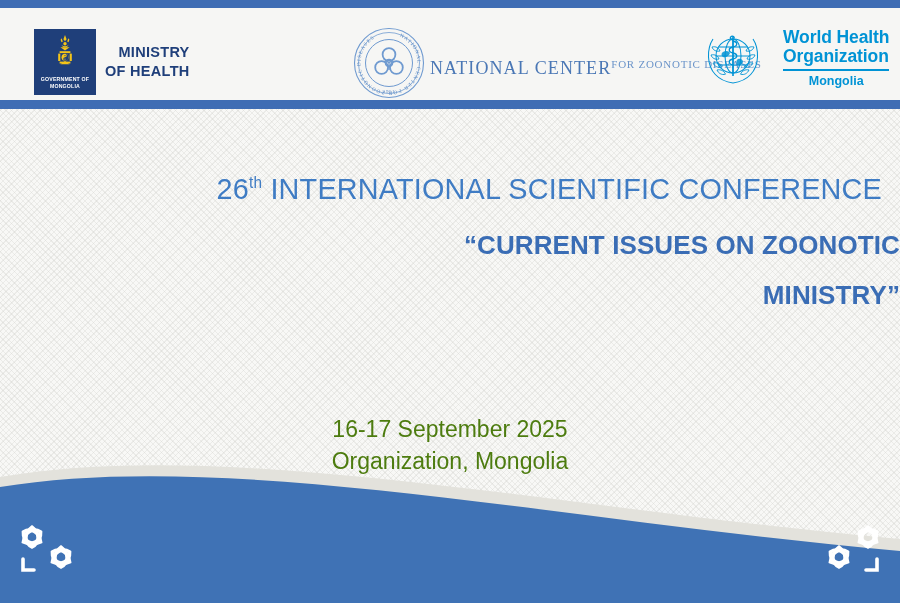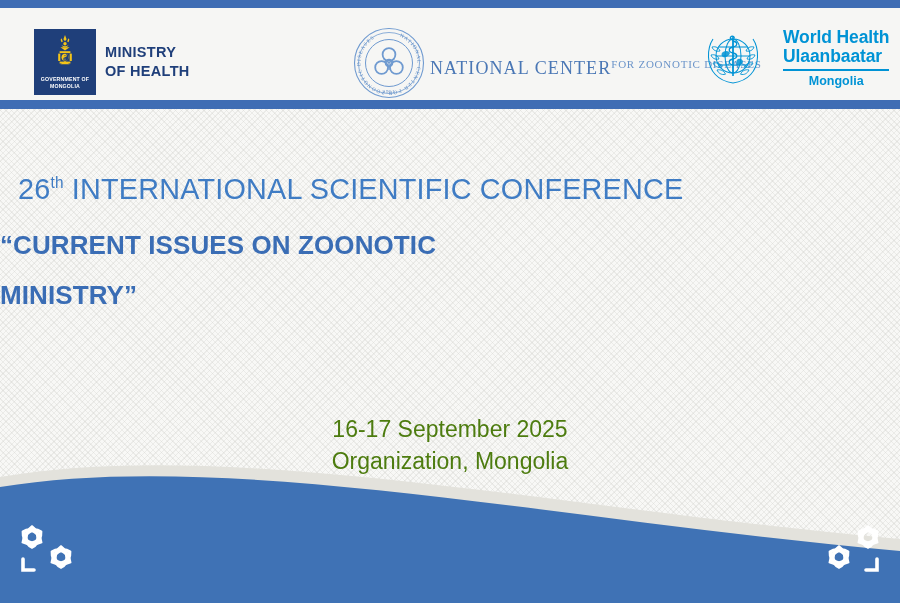--- a/index.html
+++ b/index.html
@@ -41,21 +41,21 @@
     display:flex;flex-direction:column;align-items:center;justify-content:flex-start;
   }
   .soyombo{margin-top:5px;}
   .moh-emblem-cap{
     color:#fff;font-size:5.2px;font-weight:bold;line-height:7px;text-align:center;
     letter-spacing:.2px;position:absolute;bottom:5px;left:0;right:0;
     font-family:"Liberation Sans", sans-serif;
   }
   .moh-text{
     color:#1f3f7a;font-weight:bold;font-size:14.5px;line-height:19px;
-    letter-spacing:.3px;white-space:pre-line;
+    letter-spacing:.3px;white-space:pre-line;text-align:right;
   }
 
   
   .nczd{position:absolute;left:352px;top:18px;display:flex;align-items:center;gap:4px;}
   .nczd-text{display:flex;flex-direction:row;justify-content:center;padding-top:10px;}
   .nczd-l1{
     font-family:"Liberation Serif", serif;color:#4a77b5;font-size:18px;
     letter-spacing:1.1px;line-height:20px;
   }
   .nczd-l2{
@@ -66,21 +66,21 @@
   
   .who{position:absolute;left:702px;top:20px;display:flex;align-items:center;gap:19px;}
   .who-text{display:flex;flex-direction:column;}
   .who-l1,.who-l2{
     color:#0093d5;font-weight:bold;font-size:17.5px;line-height:19px;letter-spacing:-.1px;
   }
   .who-rule{height:1.6px;background:#0093d5;margin:3px 0 3px 0;width:100%;}
   .who-l3{color:#0093d5;font-weight:bold;font-size:12.5px;line-height:14px;text-align:center;}
 
   
-  .title-block{position:absolute;left:0;top:172px;width:900px;text-align:left;}
+  .title-block{position:absolute;left:0;top:172px;width:900px;text-align:right;}
   .t-line1{
     color:#3f7cc4;font-size:30px;line-height:34px;font-weight:500;
     letter-spacing:.2px;transform:scaleX(.96);
   }
   .t-line1 sup{font-size:16px;vertical-align:super;line-height:0;}
   .t-line2{
     color:#3a6db5;font-size:26px;line-height:50px;font-weight:bold;
     letter-spacing:.1px;margin-top:14px;
   }
 
@@ -209,21 +209,21 @@
         <g stroke="#0093d5" fill="none" stroke-width="1.6">
           <path d="M31 7 v40"></path>
         </g>
         <g stroke="#0093d5" fill="none" stroke-width="1.3">
           <path d="M31 12 c5 1 5 5 0 6 c-5 1 -5 5 0 6 c5 1 5 5 0 6 c-5 1 -5 5 0 6"></path>
           <path d="M31 11 c-2.6 -.4 -3.6 -2.6 -1.6 -3.6 c1.6 -.8 3.4 .6 2.6 2"></path>
         </g>
       </svg>
       <div class="who-text">
         <div class="who-l1">World Health</div>
-        <div class="who-l2">Ulaanbaatar</div>
+        <div class="who-l2">Organization</div>
         <div class="who-rule"></div>
         <div class="who-l3">Mongolia</div>
       </div>
     </div>
 
   </div>
 
   <div class="headerrule"></div>
 
   <div class="title-block">

